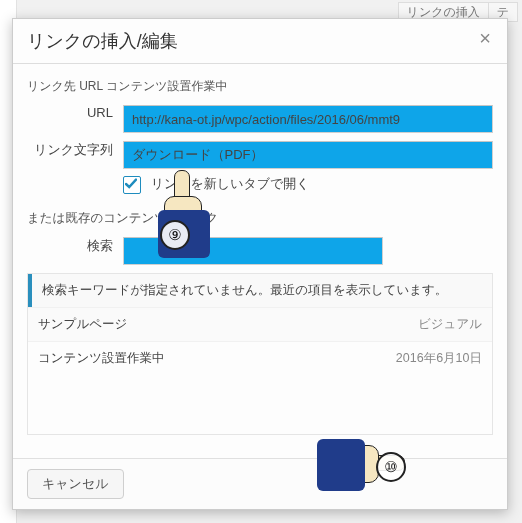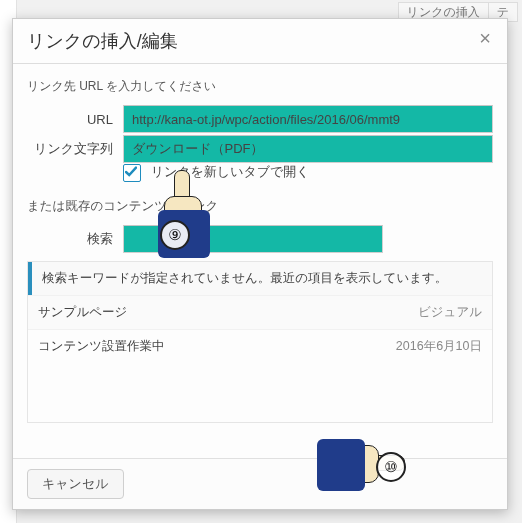--- a/index.html
+++ b/index.html
@@ -42,26 +42,26 @@
 }
 .close{
   position:absolute;top:8px;right:10px;
   width:24px;height:24px;line-height:22px;text-align:center;
   font-size:20px;color:#888;cursor:pointer;
 }
 .body{
   padding:10px 14px 0 14px;
 }
 .instr{font-size:12px;color:#555;margin:4px 0 10px;}
-.row{display:flex;align-items:center;margin-bottom:2px;}
+.row{display:flex;align-items:flex-start;margin-bottom:8px;}
 .row .lbl{width:86px;text-align:right;padding-right:10px;font-size:13px;color:#444;}
 .row input[type=text]{
   flex:1;height:28px;box-sizing:border-box;
   border:1px solid #cfcfcf;border-top-color:#c5c5c5;
-  padding:0 8px;font-size:13px;color:#444;background:#14b8a6;
+  padding:0 8px;font-size:13px;color:#444;background:#0ea5e9;
 }
 .chkrow{padding-left:96px;margin-top:-2px;margin-bottom:16px;font-size:13px;}
 .chkrow .cb{
   display:inline-block;width:16px;height:16px;vertical-align:middle;
   border:1px solid #1e8cbe;border-radius:2px;background:#fff;position:relative;margin-right:6px;
 }
 .chkrow .cb.checked svg{position:absolute;left:1px;top:1px;width:12px;height:12px;}
 
 .section-title{font-size:12.5px;color:#555;margin:6px 0 10px;}
 .row.search .lbl{width:86px;}
@@ -129,21 +129,21 @@
     <span>リンクの挿入</span><span>テ</span>
   </div>
 </div>
 
 <div class="modal">
   <div class="close">×</div>
   <div class="header">
     <h1>リンクの挿入/編集</h1>
   </div>
   <div class="body">
-    <div class="instr">リンク先 URL を入力してください</div>
+    <div class="instr">リンク先 URL コンテンツ設置作業中</div>
 
     <div class="row">
       <div class="lbl">URL</div>
       <input type="text" value="http://kana-ot.jp/wpc/action/files/2016/06/mmt9" style="">
     </div>
 
     <div class="row">
       <div class="lbl">リンク文字列</div>
       <input type="text" value="ダウンロード（PDF）" style="">
     </div>

